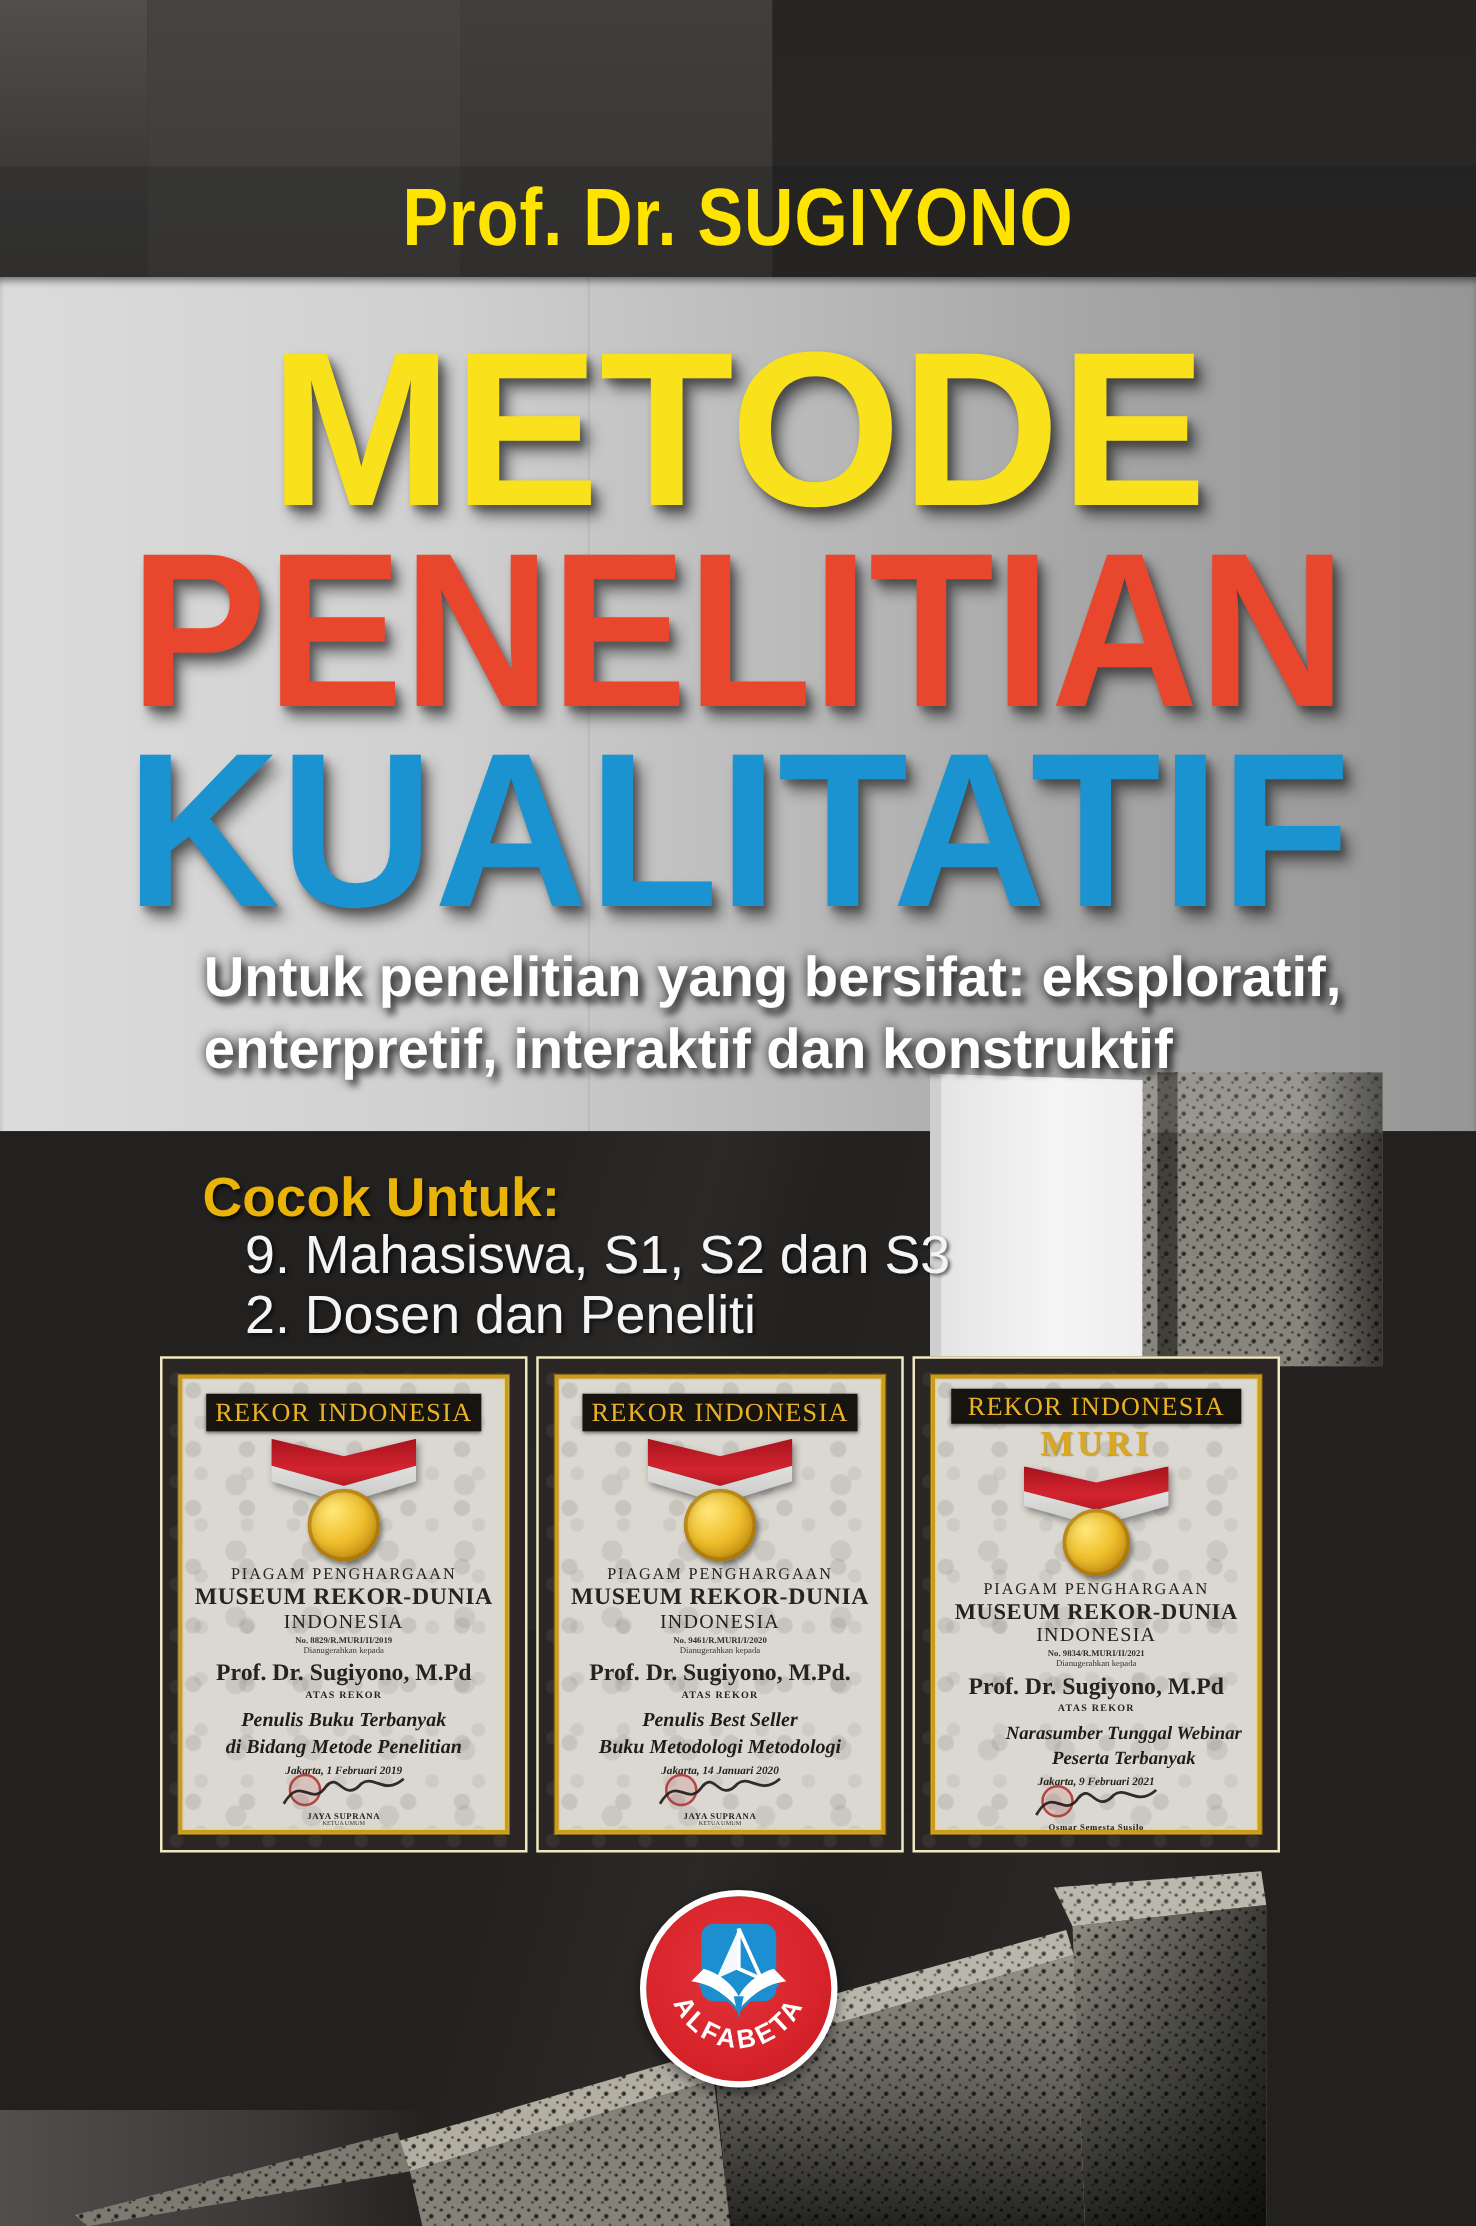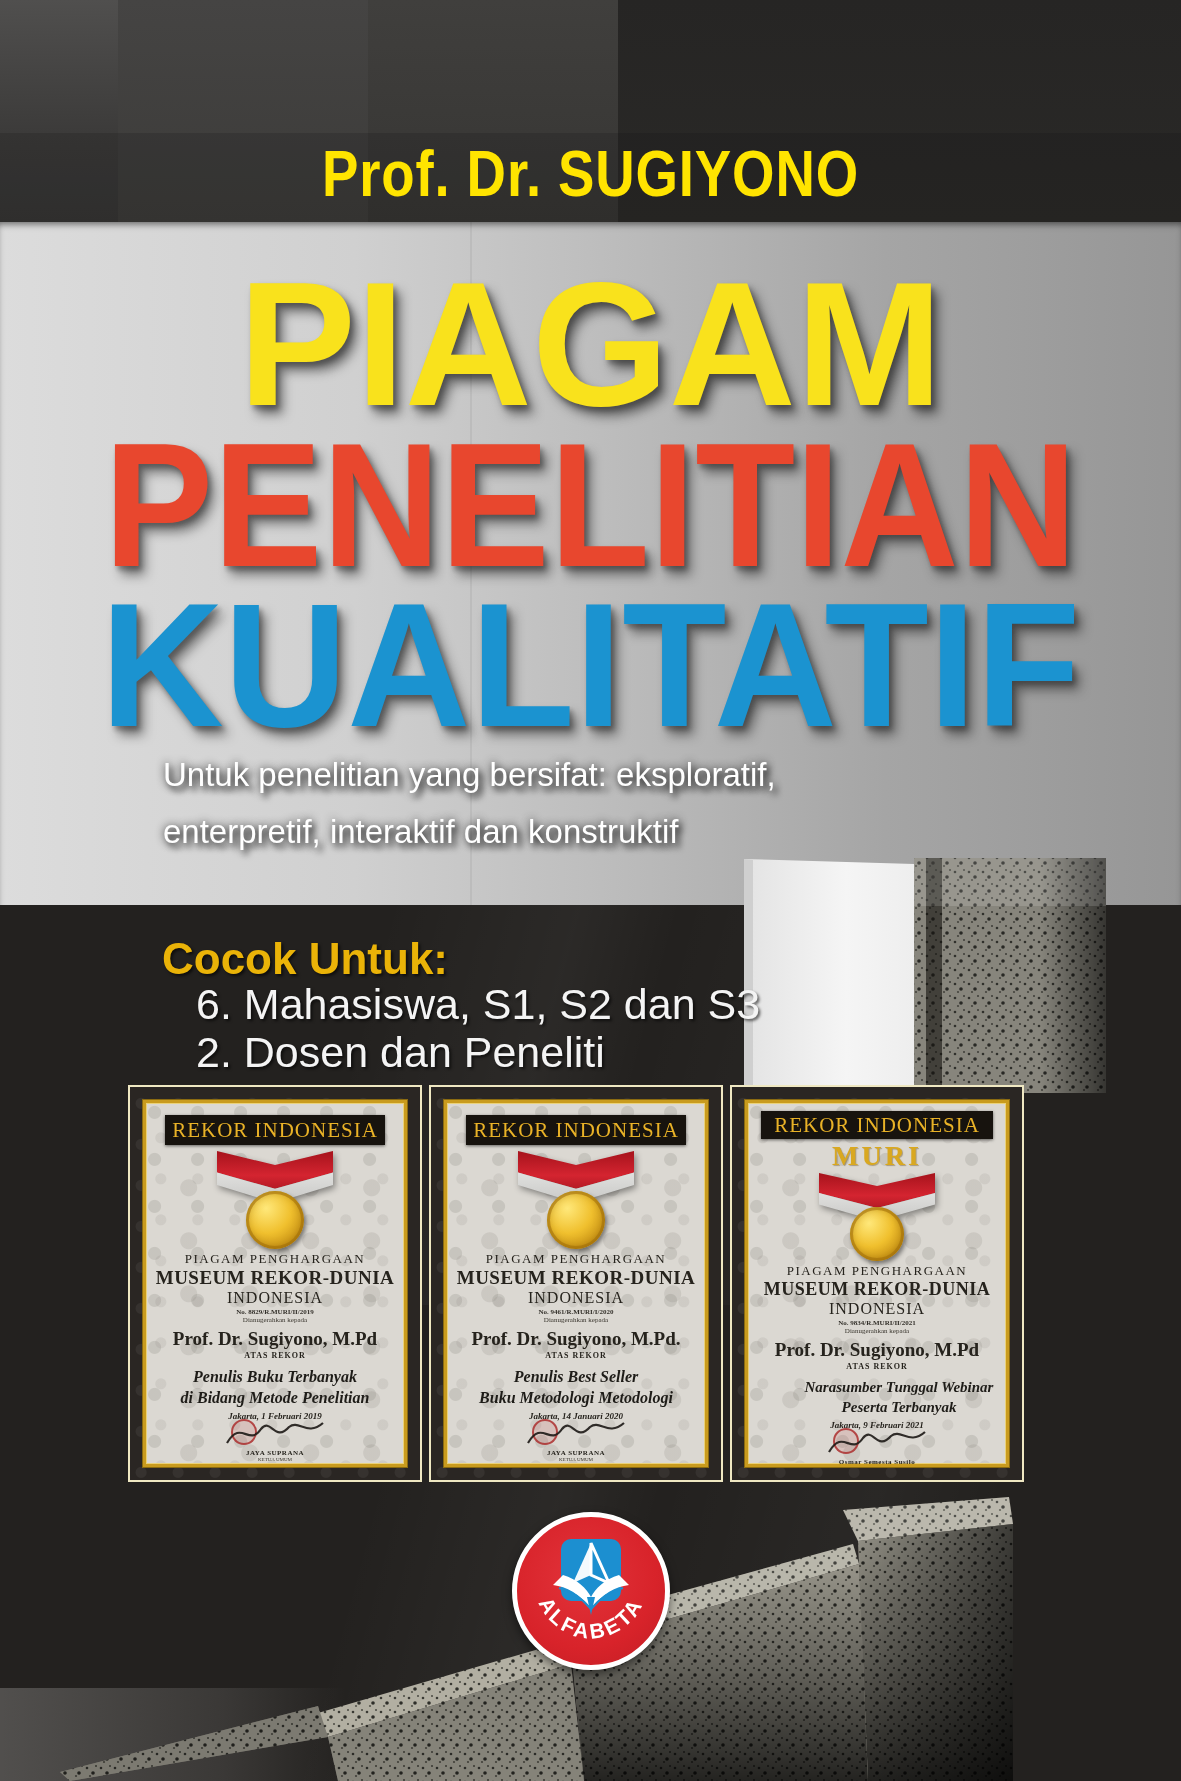--- a/index.html
+++ b/index.html
@@ -34,21 +34,21 @@
     background:linear-gradient(90deg,rgba(112,110,108,.6),rgba(112,110,108,.3) 65%,transparent);}
 
   
   .title{position:absolute;left:0;width:1181px;text-align:center;font-weight:bold;
          line-height:1;white-space:nowrap;z-index:3;}
   .t1{top:256px;font-size:176px;color:#f9e21c;text-shadow:7px 9px 11px rgba(30,30,30,.55),3px 4px 5px rgba(40,40,40,.4);}
   .t2{top:417px;font-size:176px;color:#e8472e;transform:scaleX(.93);
       text-shadow:7px 9px 11px rgba(30,30,30,.5),3px 4px 5px rgba(40,40,40,.4);}
   .t3{top:577px;font-size:176px;color:#1b93d0;transform:scaleX(.97);
       text-shadow:7px 9px 11px rgba(30,30,30,.5),3px 4px 5px rgba(40,40,40,.4);}
-  .subtitle{position:absolute;left:163px;z-index:3;font-size:33px;font-weight:normal;color:#fff;
+  .subtitle{position:absolute;left:163px;z-index:3;font-size:45px;font-weight:bold;color:#fff;
       white-space:nowrap;text-shadow:0 0 9px rgba(45,45,45,.95),4px 5px 6px rgba(0,0,0,.65);}
   .s1{top:756px;} .s2{top:813px;}
 
   
   .cocok-h{position:absolute;left:162px;top:934px;font-size:44px;font-weight:bold;color:#eab308;
            z-index:3;text-shadow:2px 2px 3px rgba(0,0,0,.6);}
   .cocok-i{position:absolute;left:196px;z-index:3;font-size:43px;color:#f4f4f4;
            text-shadow:2px 2px 3px rgba(0,0,0,.6);white-space:nowrap;}
   .i1{top:980px;} .i2{top:1028px;}
 
@@ -182,29 +182,29 @@
       <polygon points="318,1713 563,1642 571,1664 328,1737" fill="url(#gr)"></polygon>
       <polygon points="328,1737 571,1664 584,1781 338,1781" fill="url(#gr)"></polygon>
       <polygon points="328,1737 571,1664 584,1781 338,1781" fill="#000000" opacity=".25"></polygon>
       <polygon points="60,1772 318,1706 328,1737 70,1781" fill="url(#gr)"></polygon>
       <polygon points="60,1772 318,1706 328,1737 70,1781" fill="#000000" opacity=".3"></polygon>
     </g>
   </svg>
 
   <div class="author">Prof. Dr. SUGIYONO</div>
 
-  <div class="title t1">PIAGAM</div>
+  <div class="title t1">METODE</div>
   <div class="title t2">PENELITIAN</div>
   <div class="title t3">KUALITATIF</div>
 
   <div class="subtitle s1">Untuk penelitian yang bersifat: eksploratif,</div>
   <div class="subtitle s2">enterpretif, interaktif dan konstruktif</div>
 
   <div class="cocok-h">Cocok Untuk:</div>
-  <div class="cocok-i i1">6. Mahasiswa, S1, S2 dan S3</div>
+  <div class="cocok-i i1">9. Mahasiswa, S1, S2 dan S3</div>
   <div class="cocok-i i2">2. Dosen dan Peneliti</div>
 
   <div class="certs">
 
     <div class="cert cert-a">
       <div class="cert-paper">
         <div class="cert-band"><span>REKOR INDONESIA</span></div>
         <div class="ribbon">
             <div class="red"></div>
             <div class="white"></div>

